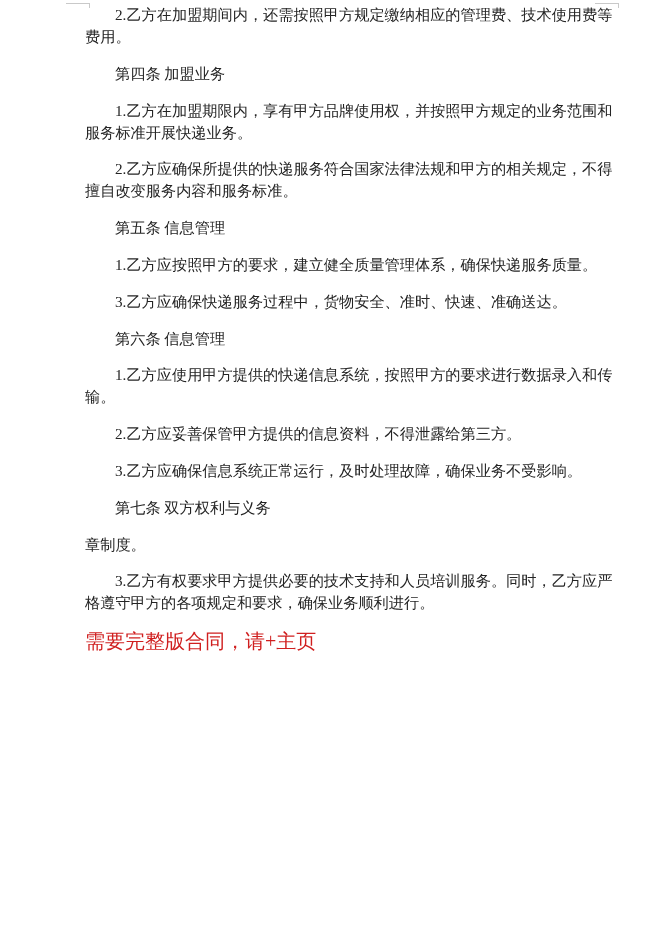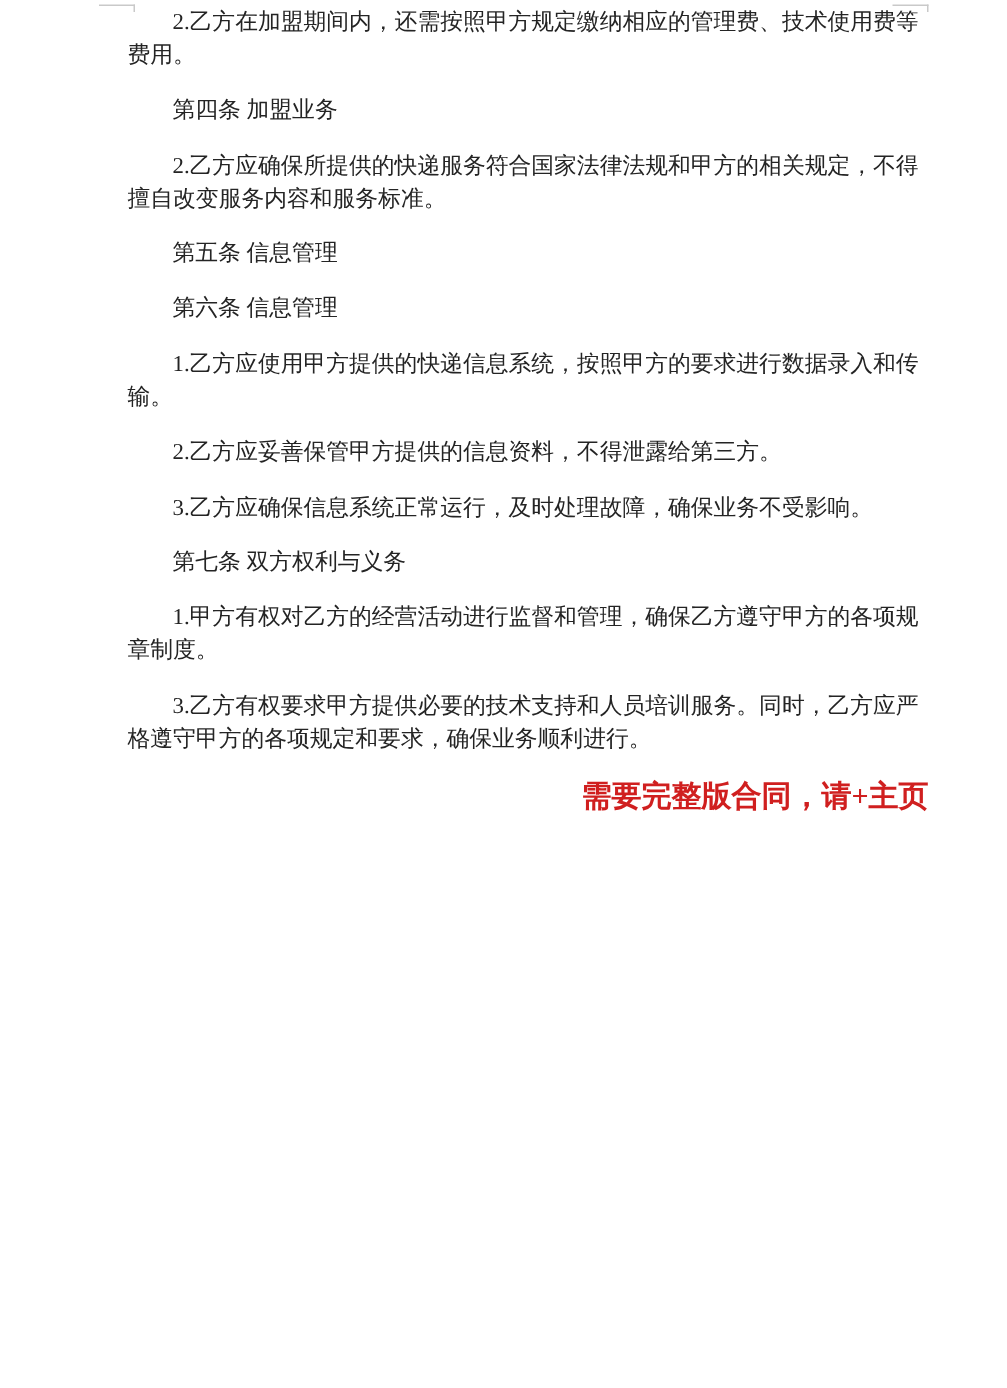--- a/index.html
+++ b/index.html
@@ -21,22 +21,22 @@
     left:85px;top:4px;width:534px;
     color:var(--ink);
     font-size:15.2px;
     line-height:22px;
   }
   .para{margin:0 0 14.8px 0;}
   .para .line{white-space:nowrap;}
   .para .line.first{text-indent:30px;}
   .para.promo{
     margin-top:12px;
-    text-align:right;
-    font-weight:bold;
+    text-align:left;
+    font-weight:normal;
     font-size:20px;
     line-height:24px;
     color:var(--red);
   }
   .footer{
     position:absolute;
     top:853px;left:85px;width:534px;
     text-align:right;
     font-size:11px;
     letter-spacing:1px;
@@ -77,44 +77,53 @@
 
   <div class="doc-body">
       <div class="para body">
         <div class="line first">2.乙方在加盟期间内，还需按照甲方规定缴纳相应的管理费、技术使用费等</div>
         <div class="line">费用。</div>
       </div>
       <div class="para heading">
         <div class="line first">第四条 加盟业务</div>
       </div>
       <div class="para body">
+        <div class="line first">1.乙方在加盟期限内，享有甲方品牌使用权，并按照甲方规定的业务范围和</div>
+        <div class="line">服务标准开展快递业务。</div>
+      </div>
+      <div class="para body">
         <div class="line first">2.乙方应确保所提供的快递服务符合国家法律法规和甲方的相关规定，不得</div>
         <div class="line">擅自改变服务内容和服务标准。</div>
       </div>
       <div class="para heading">
         <div class="line first">第五条 信息管理</div>
+      </div>
+      <div class="para body">
+        <div class="line first">1.乙方应按照甲方的要求，建立健全质量管理体系，确保快递服务质量。</div>
+      </div>
+      <div class="para body">
+        <div class="line first">3.乙方应确保快递服务过程中，货物安全、准时、快速、准确送达。</div>
       </div>
       <div class="para heading">
         <div class="line first">第六条 信息管理</div>
       </div>
       <div class="para body">
         <div class="line first">1.乙方应使用甲方提供的快递信息系统，按照甲方的要求进行数据录入和传</div>
         <div class="line">输。</div>
       </div>
       <div class="para body">
         <div class="line first">2.乙方应妥善保管甲方提供的信息资料，不得泄露给第三方。</div>
       </div>
       <div class="para body">
         <div class="line first">3.乙方应确保信息系统正常运行，及时处理故障，确保业务不受影响。</div>
       </div>
       <div class="para heading">
         <div class="line first">第七条 双方权利与义务</div>
       </div>
       <div class="para body">
-        <div class="line first">1.甲方有权对乙方的经营活动进行监督和管理，确保乙方遵守甲方的各项规</div>
         <div class="line">章制度。</div>
       </div>
       <div class="para body">
         <div class="line first">3.乙方有权要求甲方提供必要的技术支持和人员培训服务。同时，乙方应严</div>
         <div class="line">格遵守甲方的各项规定和要求，确保业务顺利进行。</div>
       </div>
       <div class="para promo">
         <div class="line">需要完整版合同，请+主页</div>
       </div>
     </div>

